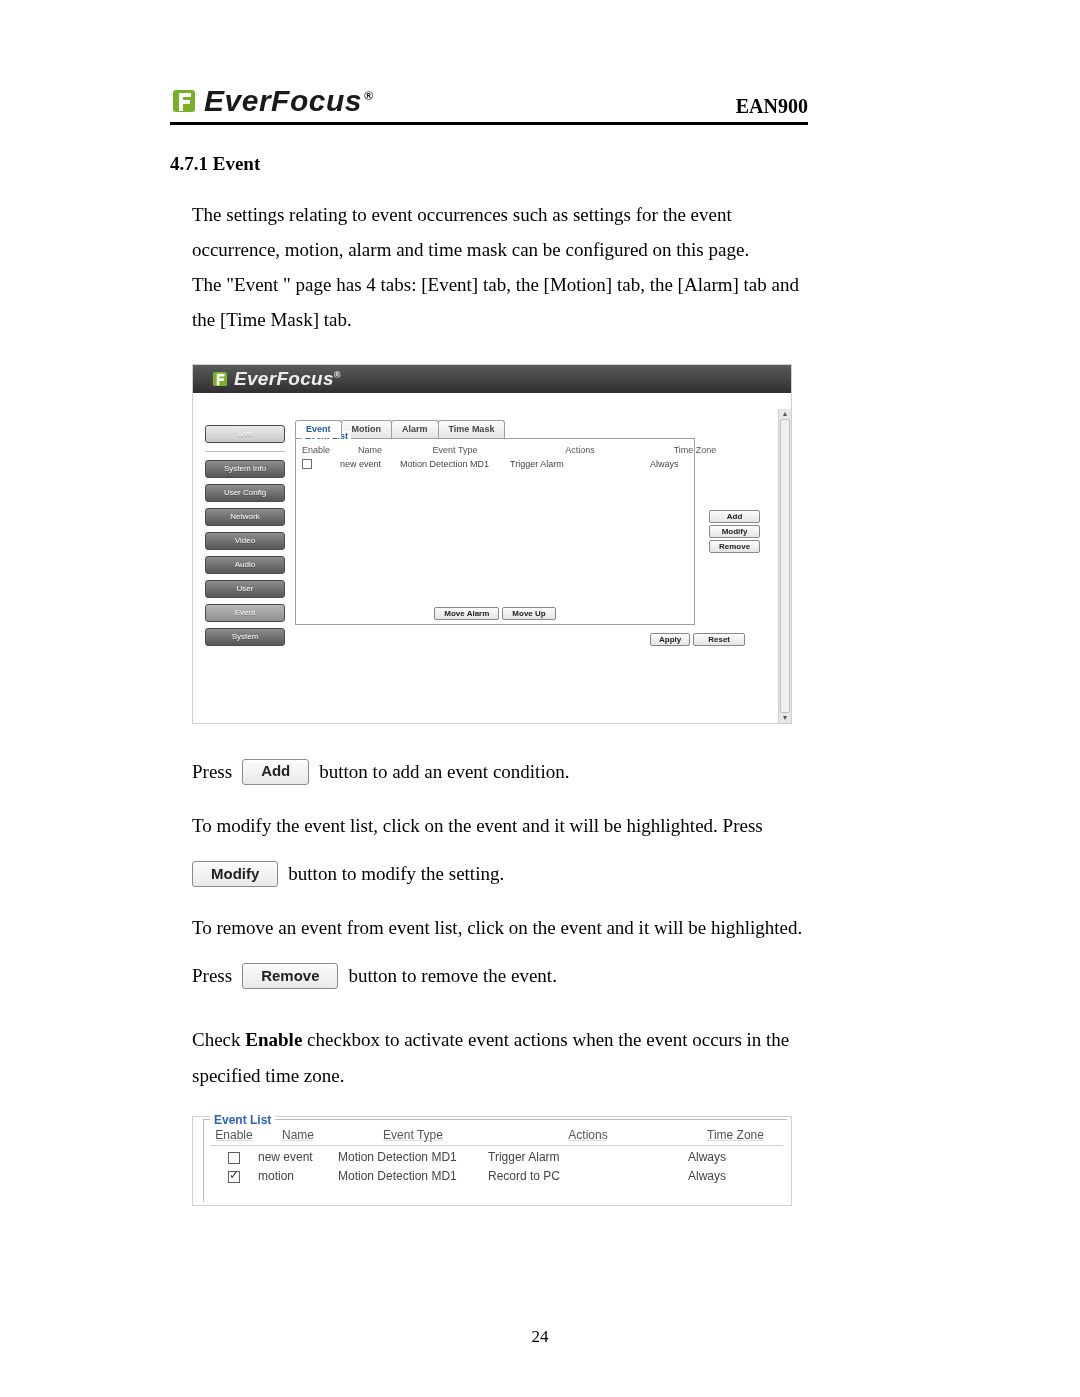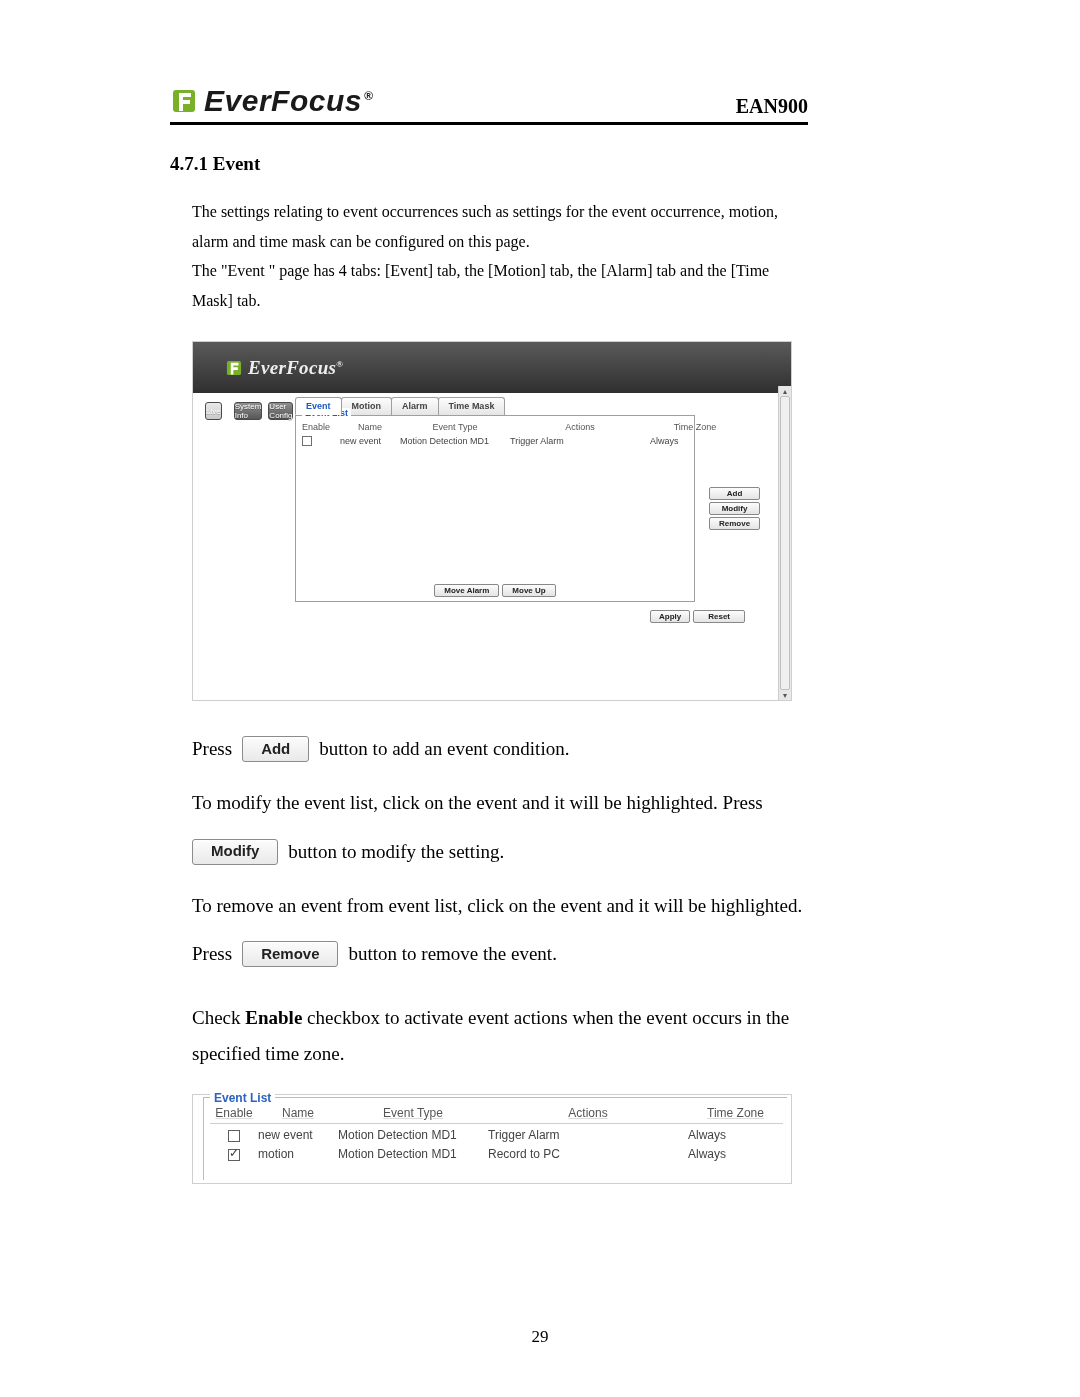--- a/index.html
+++ b/index.html
@@ -7,37 +7,37 @@
   .page { width: 1080px; height: 1397px; position: relative; padding: 55px 140px 0 170px; }
   
   .hdr { display: flex; justify-content: space-between; align-items: flex-end; border-bottom: 3px solid #000; padding-bottom: 4px; width: 638px; }
   .logo { display: flex; align-items: center; gap: 6px; font-family: Arial, Helvetica, sans-serif; font-weight: 700; margin-top: 20px; }
   .logo svg { display: block; }
   .logo-text { font-size: 30px; font-style: italic; letter-spacing: 0.5px; color: #1a1a1a; }
   .reg { font-size: 12px; vertical-align: super; margin-left: 2px; }
   .model { font-size: 20px; font-weight: 700; font-family: "Times New Roman", serif; margin-top: 40px; }
   
   .sect-title { margin-top: 28px; font-weight: 700; font-size: 19px; }
-  .body { margin-top: 22px; font-size: 16px; line-height: 1.85; width: 620px; margin-left: 22px; }
+  .body { margin-top: 22px; font-size: 19px; line-height: 1.85; width: 620px; margin-left: 22px; }
   .body2 { font-size: 19px; line-height: 1.9; width: 620px; margin-left: 22px; }
   .inline-row { display: flex; align-items: center; gap: 10px; flex-wrap: wrap; }
   .inline-row > span { white-space: nowrap; }
   
   .ibtn {
     display: inline-flex; align-items: center; justify-content: center;
     font-family: Arial, Helvetica, sans-serif; font-size: 15px; font-weight: 700;
     height: 26px; padding: 0 18px; background: linear-gradient(#fcfcfc,#e9e9e9);
     border: 1px solid #8b8b8b; border-radius: 3px; color: #222; box-shadow: 0 1px 0 #fff inset;
   }
   
   .shot1 { margin: 26px 0 30px 22px; width: 600px; height: 360px; border: 1px solid #cfcfcf; position: relative; background: #fff; font-family: Arial, Helvetica, sans-serif; }
-  .shot1 .top { position:absolute; left:0; top:0; right:0; height:51px; background: linear-gradient(#5a5a5a,#2f2f2f); display:flex; align-items:center; padding-left:32px;font-family:Liberation Serif, serif; }
+  .shot1 .top { position:absolute; left:0; top:0; right:0; height:28px; background: linear-gradient(#5a5a5a,#2f2f2f); display:flex; align-items:center; padding-left:18px; }
   .mini-logo-text { font-size: 19px; font-style: italic; font-weight: 700; color: #eee; letter-spacing: .3px; }
   .mini-logo-text .sup { font-size: 9px; vertical-align: super; }
-  .shot1 .sidebar { position:absolute; left:12px; top:60px; width:80px; display:flex; flex-direction:row; gap:6px; }
+  .shot1 .sidebar { position:absolute; left:12px; top:60px; width:80px; display:flex; flex-direction:column; gap:6px; }
   .sb-divider { height:1px; background:#bbb; margin:2px 0; }
   .sb-btn { height:18px; border-radius:3px; font-size:8px; color:#fff; display:flex; align-items:center; justify-content:center;
             background: linear-gradient(#8e8e8e,#565656); border:1px solid #4a4a4a; text-shadow: 0 1px 0 rgba(0,0,0,.3); }
   .sb-btn.light { background: linear-gradient(#eaeaea,#c9c9c9); color:#fff; }
   .sb-btn.sel { background: linear-gradient(#b8b8b8,#8f8f8f); }
   .shot1 .scroll { position:absolute; right:0; top:44px; bottom:0; width:13px; background:#e7e7e7; border-left:1px solid #ccc; }
   .scroll .thumb { position:absolute; top:10px; left:1px; right:1px; bottom:10px; background:#efefef; border:1px solid #c0c0c0; border-radius:2px; }
   .scroll .arr { position:absolute; left:0; right:0; height:10px; display:flex; align-items:center; justify-content:center; font-size:8px; color:#555; }
   .scroll .arr.up { top:0; } .scroll .arr.dn { bottom:0; }
   .shot1 .content { position:absolute; left:102px; top:55px; right:20px; }
@@ -195,14 +195,14 @@
 
         <div class="c" style="text-align:center"><span class="chkbig on"></span></div>
         <div class="c">motion</div>
         <div class="c">Motion Detection MD1</div>
         <div class="c">Record to PC</div>
         <div class="c">Always</div>
       </div>
     </div>
   </div>
 
-  <div class="pagenum">29</div>
+  <div class="pagenum">24</div>
 </div>
 
 </body></html>

